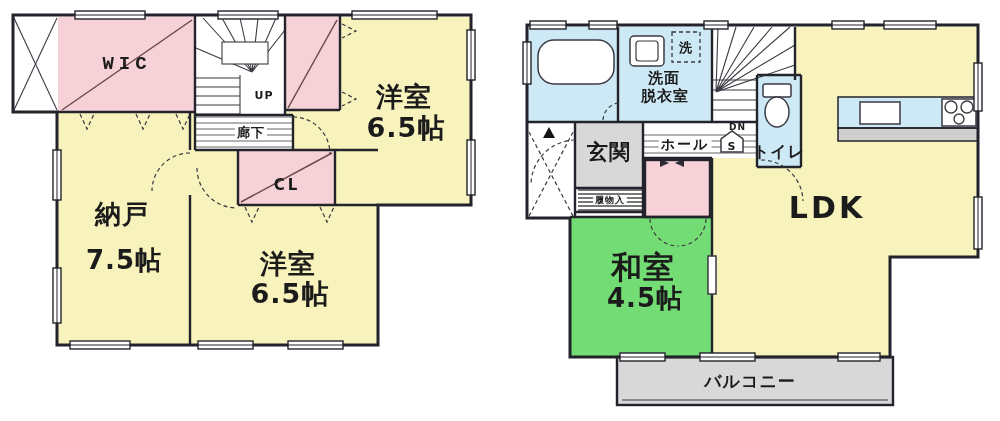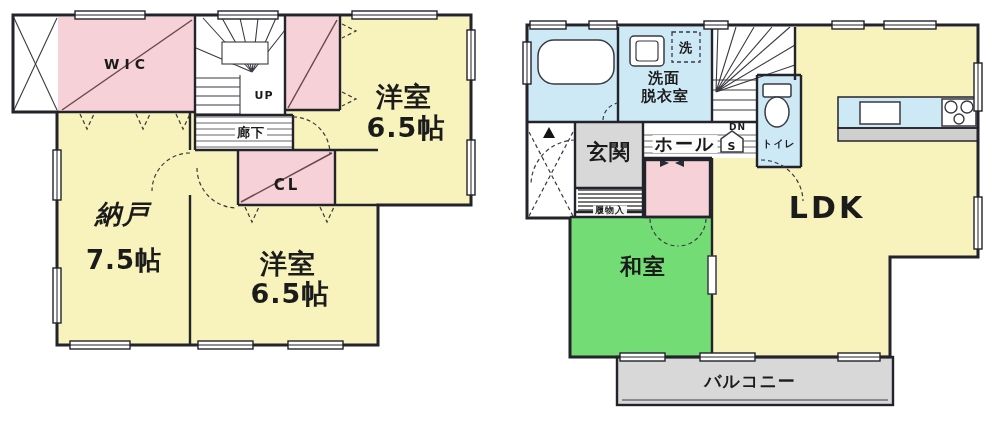--- a/index.html
+++ b/index.html
@@ -218,36 +218,37 @@
       <path d="M529,132 L573,216 M573,132 L529,216"></path>
       <path d="M575,140 A45,45 0 0 0 531,184"></path>
       <path d="M761,160 A42,42 0 0 1 803,201"></path>
       <path d="M650,219 A28,28 0 0 0 678,246"></path>
       <path d="M706,219 A28,28 0 0 1 678,246"></path>
       <path d="M603,120 A18,18 0 0 1 618,103"></path>
     </g>
   </g>
 </svg>
 
-  <div class="lbl reg" style="left:127px;top:64px;font-size:14px;letter-spacing:5px;">WIC</div>
+  <div class="lbl reg" style="left:127px;top:64px;font-size:19px;letter-spacing:5px;font-family:Liberation Mono, monospace;">WIC</div>
   <div class="lbl reg" style="left:264px;top:95px;font-size:11px;">UP</div>
   <div class="lbl reg tag" style="left:243px;top:132px;font-size:13px;margin-left:8px;">廊下</div>
   <div class="lbl reg" style="left:287px;top:185px;font-size:15px;letter-spacing:3px;">CL</div>
-  <div class="lbl" style="left:122px;top:214px;font-size:26px;font-style:italic;">納戸</div>
+  <div class="lbl" style="left:122px;top:214px;font-size:26px;">納戸</div>
   <div class="lbl" style="left:124px;top:245px;font-size:26px;margin-top:15px;">7.5帖</div>
   <div class="lbl" style="left:404px;top:96px;font-size:27px;">洋室</div>
   <div class="lbl" style="left:406px;top:127px;font-size:27px;">6.5帖</div>
   <div class="lbl" style="left:288px;top:263px;font-size:27px;">洋室</div>
   <div class="lbl" style="left:290px;top:293px;font-size:27px;">6.5帖</div>
 
   <div class="lbl" style="left:664px;top:78px;font-size:15px;text-align:right;">洗面</div>
   <div class="lbl" style="left:665px;top:96px;font-size:15px;font-family:Liberation Serif, serif;">脱衣室</div>
   <div class="lbl reg" style="left:686px;top:47px;font-size:13px;">洗</div>
   <div class="lbl" style="left:732px;top:127px;font-size:9px;padding-left:11px;">DN</div>
   <div class="lbl" style="left:732px;top:146px;font-size:11px;">S</div>
-  <div class="lbl reg tag" style="left:685px;top:144px;font-size:18px;letter-spacing:2px;">ホール</div>
-  <div class="lbl reg" style="left:779px;top:144px;font-size:10px;">トイレ</div>
+  <div class="lbl reg tag" style="left:685px;top:144px;font-size:14px;letter-spacing:2px;">ホール</div>
+  <div class="lbl reg" style="left:779px;top:152px;font-size:16px;">トイレ</div>
   <div class="lbl" style="left:609px;top:152px;font-size:21px;">玄関</div>
-  <div class="lbl reg tag" style="left:610px;top:200px;font-size:9px;margin-top:10px;">履物入</div>
-  <div class="lbl" style="left:643px;top:267px;font-size:22px;">和室</div>
+  <div class="lbl reg tag" style="left:610px;top:200px;font-size:9px;">履物入</div>
+  <div class="lbl" style="left:643px;top:267px;font-size:31px;">和室</div>
+  <div class="lbl" style="left:645px;top:298px;font-size:26px;">4.5帖</div>
   <div class="lbl" style="left:827px;top:208px;font-size:30px;letter-spacing:3px;">LDK</div>
   <div class="lbl" style="left:750px;top:381px;font-size:17px;">バルコニー</div>
 </div>
 
 </body></html>

